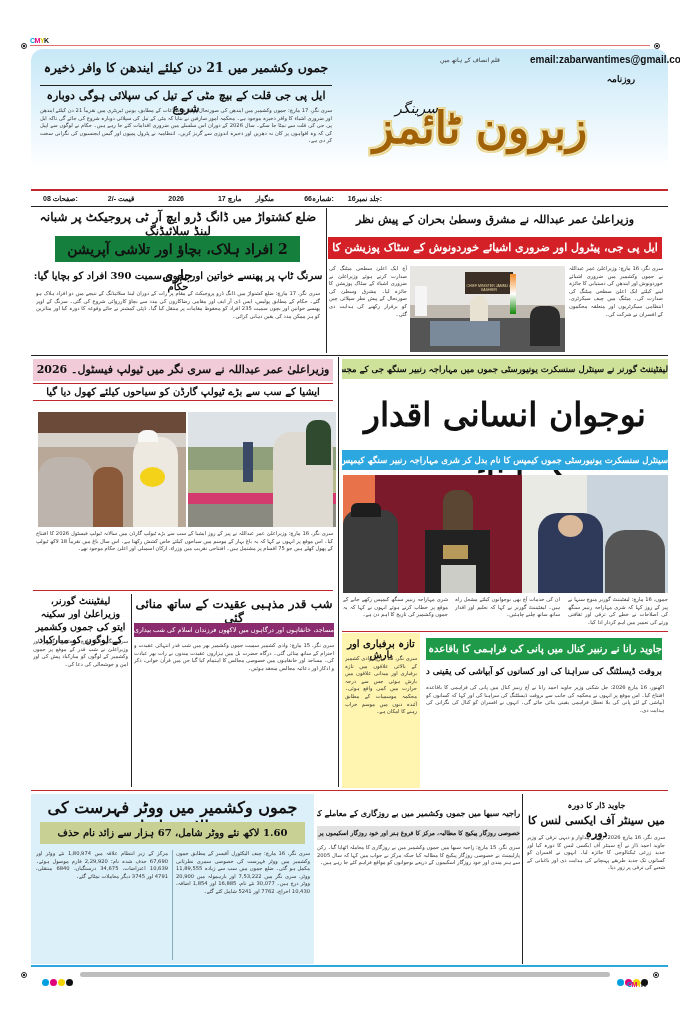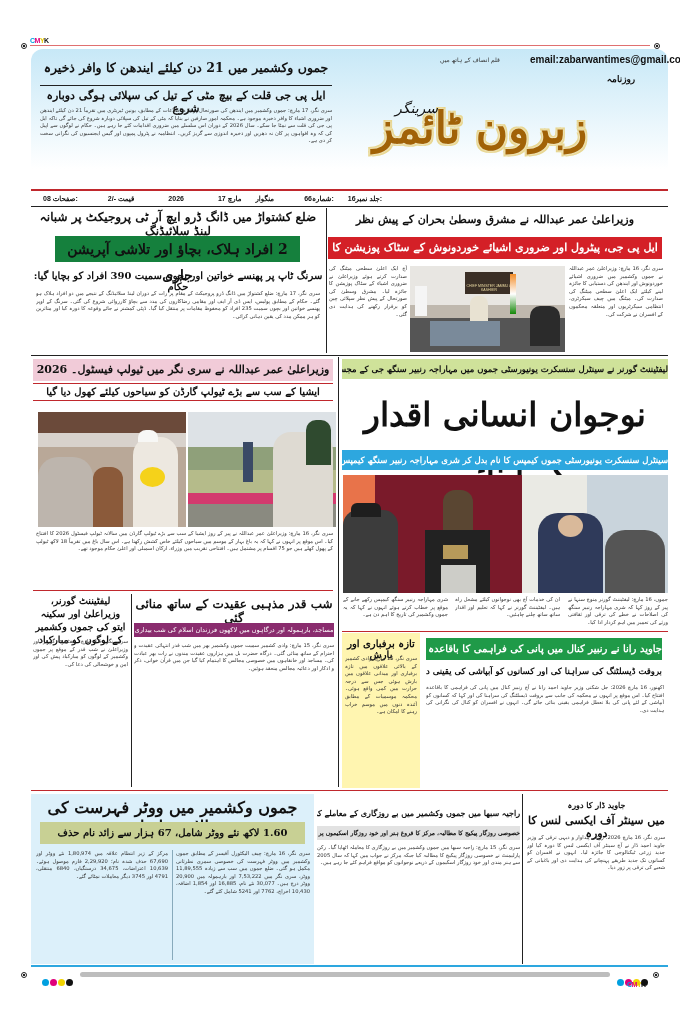--- a/index.html
+++ b/index.html
@@ -105,21 +105,21 @@
 <div class="abs body-text" style="left:568px;top:596px;width:100px;height:32px">جموں، 16 مارچ: لیفٹیننٹ گورنر منوج سنہا نے پیر کے روز کہا کہ شری مہاراجہ رنبیر سنگھ کی اصلاحات نے خطے کی ترقی اور ثقافتی ورثے کی تعمیر میں اہم کردار ادا کیا۔</div>
 <div class="abs body-text" style="left:455px;top:596px;width:105px;height:32px">ان کی خدمات آج بھی نوجوانوں کیلئے مشعل راہ ہیں۔ لیفٹیننٹ گورنر نے کہا کہ تعلیم اور اقدار ساتھ ساتھ چلنے چاہئیں۔</div>
 <div class="abs body-text" style="left:343px;top:596px;width:105px;height:32px">شری مہاراجہ رنبیر سنگھ کیمپس رکھے جانے کے موقع پر خطاب کرتے ہوئے انہوں نے کہا کہ یہ جموں وکشمیر کی تاریخ کا اہم دن ہے۔</div>
 <div class="abs" style="left:338px;top:357px;width:1px;height:430px;background:#222"></div>
 
 <div class="abs urdu" style="left:33px;top:594px;width:95px;font-size:9.5px;font-weight:bold;line-height:13px;text-align:center">لیفٹیننٹ گورنر، وزیراعلیٰ اور سکینہ ایتو کی جموں وکشمیر کے لوگوں کو مبارکباد</div>
 <div class="abs body-text" style="left:33px;top:638px;width:95px;height:150px">سری نگر، 16 مارچ: لیفٹیننٹ گورنر اور وزیراعلیٰ نے شب قدر کے موقع پر جموں وکشمیر کے لوگوں کو مبارکباد پیش کی اور امن و خوشحالی کی دعا کی۔</div>
 <div class="abs" style="left:131px;top:594px;width:1px;height:193px;background:#222"></div>
 
 <div class="abs urdu" style="left:134px;top:597px;width:200px;text-align:center;font-size:12px;font-weight:bold">شب قدر مذہبی عقیدت کے ساتھ منائی گئی</div>
-<div class="abs urdu" style="left:134px;top:623px;width:200px;height:14px;background:#8a2c6e;color:#fff;text-align:center;font-size:6.5px;line-height:14px;overflow:hidden;white-space:nowrap">مساجد، بارہمولہ اور درگاہوں میں لاکھوں فرزندان اسلام کی شب بیداری</div>
+<div class="abs urdu" style="left:134px;top:623px;width:200px;height:14px;background:#8a2c6e;color:#fff;text-align:center;font-size:6.5px;line-height:14px;overflow:hidden;white-space:nowrap">مساجد، خانقاہوں اور درگاہوں میں لاکھوں فرزندان اسلام کی شب بیداری</div>
 <div class="abs body-text" style="left:134px;top:642px;width:200px;height:145px">سری نگر، 15 مارچ: وادی کشمیر سمیت جموں وکشمیر بھر میں شب قدر انتہائی عقیدت و احترام کے ساتھ منائی گئی۔ درگاہ حضرت بل میں ہزاروں عقیدت مندوں نے رات بھر عبادت کی۔ مساجد اور خانقاہوں میں خصوصی مجالس کا اہتمام کیا گیا جن میں قرآن خوانی، ذکر و اذکار اور دعائیہ مجالس منعقد ہوئیں۔</div>
 
 <div class="abs hr-red" style="left:342px;top:631px;width:326px;height:1px"></div>
 <div class="abs" style="left:342px;top:633px;width:78px;height:155px;background:#fff5b0"></div>
 <div class="abs urdu" style="left:342px;top:638px;width:78px;text-align:center;font-size:10px;font-weight:bold">تازہ برفباری اور بارش</div>
 <div class="abs body-text" style="left:345px;top:655px;width:72px;height:130px">سری نگر، 15 مارچ: وادی کشمیر کے بالائی علاقوں میں تازہ برفباری اور میدانی علاقوں میں بارش ہوئی جس سے درجہ حرارت میں کمی واقع ہوئی۔ محکمہ موسمیات کے مطابق آئندہ دنوں میں موسم خراب رہنے کا امکان ہے۔</div>
 
 <div class="abs urdu" style="left:426px;top:638px;width:236px;height:22px;background:#1f9a48;color:#fff;text-align:center;font-size:10px;font-weight:bold;line-height:22px;overflow:hidden;white-space:nowrap">جاوید رانا نے رنبیر کنال میں پانی کی فراہمی کا باقاعدہ افتتاح کیا</div>
 <div class="abs urdu" style="left:426px;top:666px;width:236px;text-align:center;font-size:8.5px;font-weight:bold;white-space:nowrap;overflow:hidden">بروقت ڈیسلٹنگ کی سراہنا کی اور کسانوں کو آبپاشی کی یقینی دستیابی کی یقین دہانی کی</div>
 <div class="abs body-text" style="left:426px;top:684px;width:238px;height:102px">اکھنور، 16 مارچ 2026: جل شکتی وزیر جاوید احمد رانا نے آج رنبیر کنال میں پانی کی فراہمی کا باقاعدہ افتتاح کیا۔ اس موقع پر انہوں نے محکمہ کی جانب سے بروقت ڈیسلٹنگ کی سراہنا کی اور کہا کہ کسانوں کو آبپاشی کے لئے پانی کی بلا تعطل فراہمی یقینی بنائی جائے گی۔ انہوں نے افسران کو کنال کی نگرانی کی ہدایت دی۔</div>

